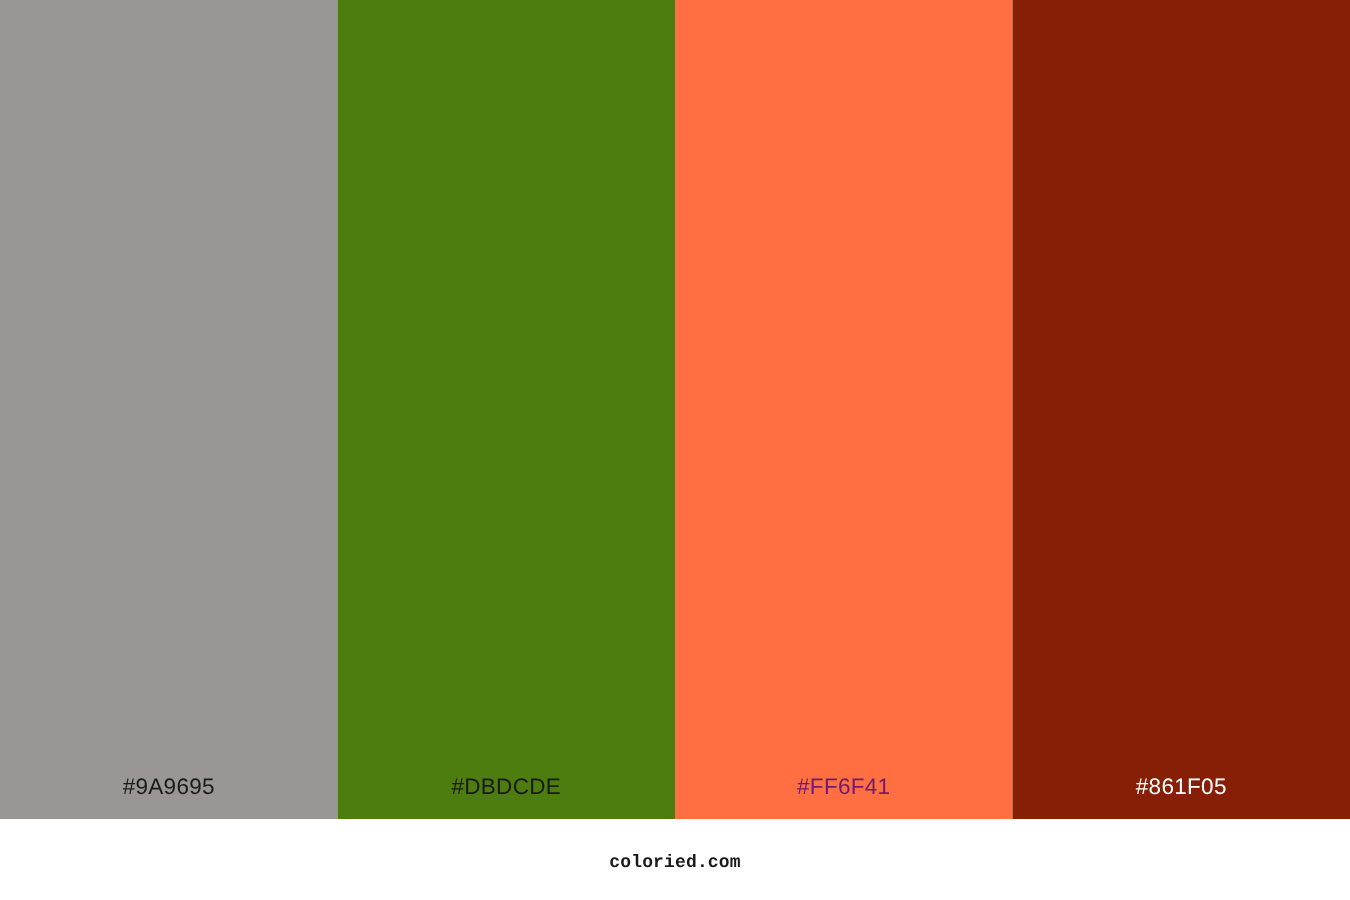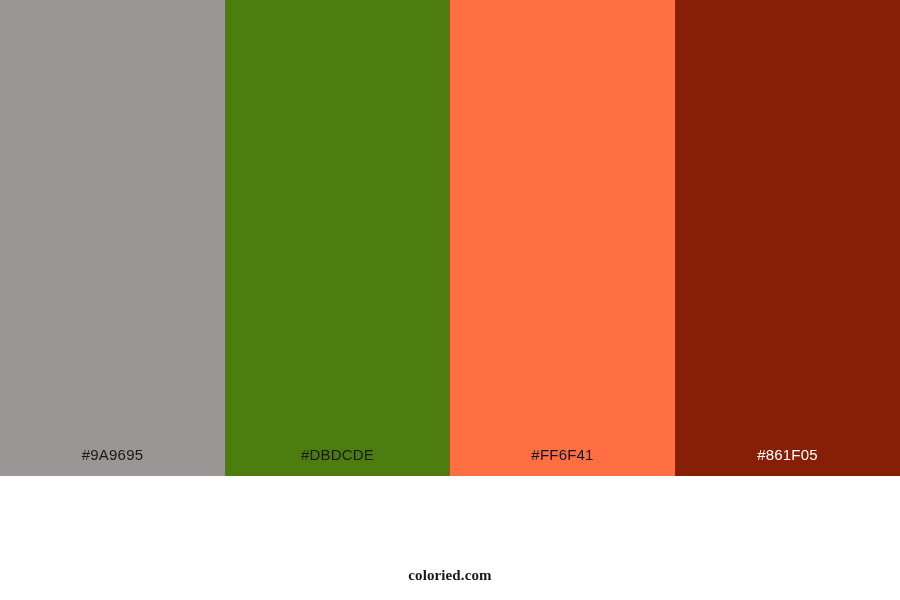--- a/index.html
+++ b/index.html
@@ -25,21 +25,21 @@
   }
   #swatch-strip {
     display: flex;
     flex-direction: row;
     width: 900px;
     height: 550px;
     flex: 0 0 550px;
   }
   .swatch {
     flex: 1 1 0;
-    height: 476px;
+    height: 546px;
     position: relative;
     display: block;
   }
   .swatch-label {
     position: absolute;
     left: 0;
     right: 0;
     bottom: 12px;
     text-align: center;
     font-size: 15px;
@@ -51,46 +51,46 @@
   }
   #footer-bar {
     flex: 1 1 auto;
     width: 900px;
     background: #ffffff;
     display: flex;
     align-items: center;
     justify-content: center;
   }
   #site-credit {
-    font-size: 15px;
+    font-size: 12px;
     line-height: 18px;
     font-weight: bold;
     color: #1a1a1a;
-    font-family: Liberation Serif, serif;
+    font-family: Liberation Mono, monospace;
     letter-spacing: 0.1px;
   }
 </style>
 </head>
 <body>
 
 <div id="palette-page">
 
   <div id="swatch-strip">
 
     <div class="swatch" style="background: rgb(154, 150, 149);">
       <span class="swatch-label" style="color: rgb(26, 26, 26);">#9A9695</span>
     </div>
 
     <div class="swatch" style="background: #4d7c0f;">
       <span class="swatch-label" style="color: rgb(26, 26, 26);">#DBDCDE</span>
     </div>
 
 
     <div class="swatch" style="background: rgb(255, 111, 65);">
-      <span class="swatch-label" style="color: #0f172a;">#FF6F41</span>
+      <span class="swatch-label" style="color: #701a75;">#FF6F41</span>
     </div>
 
     <div class="swatch" style="background: rgb(134, 31, 5);">
       <span class="swatch-label" style="color: rgb(255, 255, 255);">#861F05</span>
     </div>
 
   </div>
 
   <div id="footer-bar">
     <span id="site-credit">coloried.com</span>

